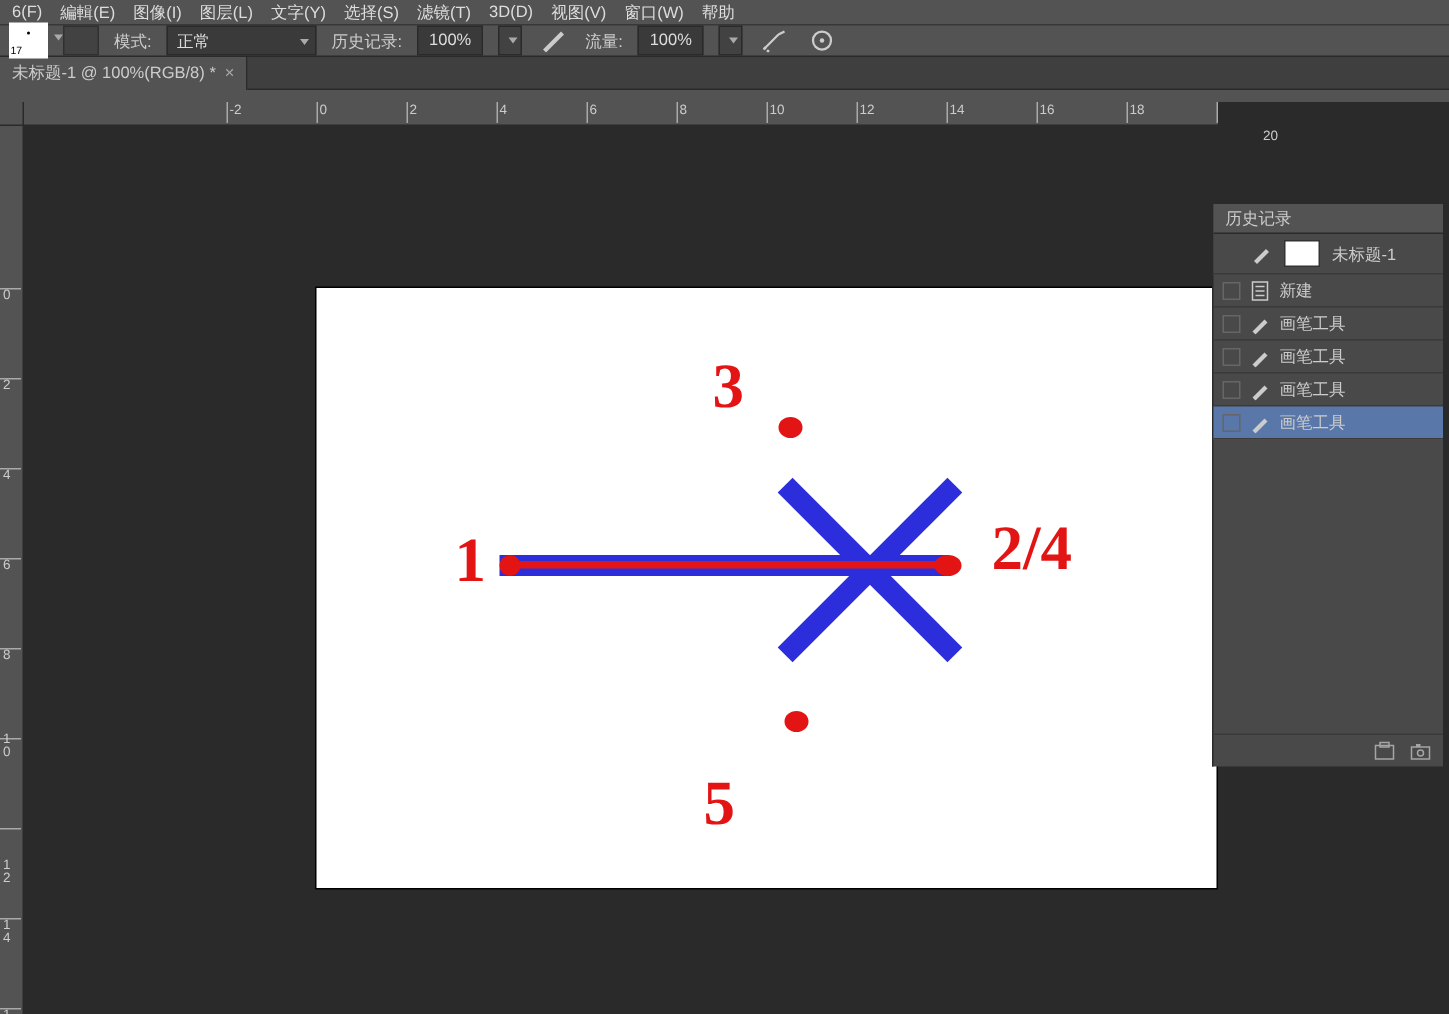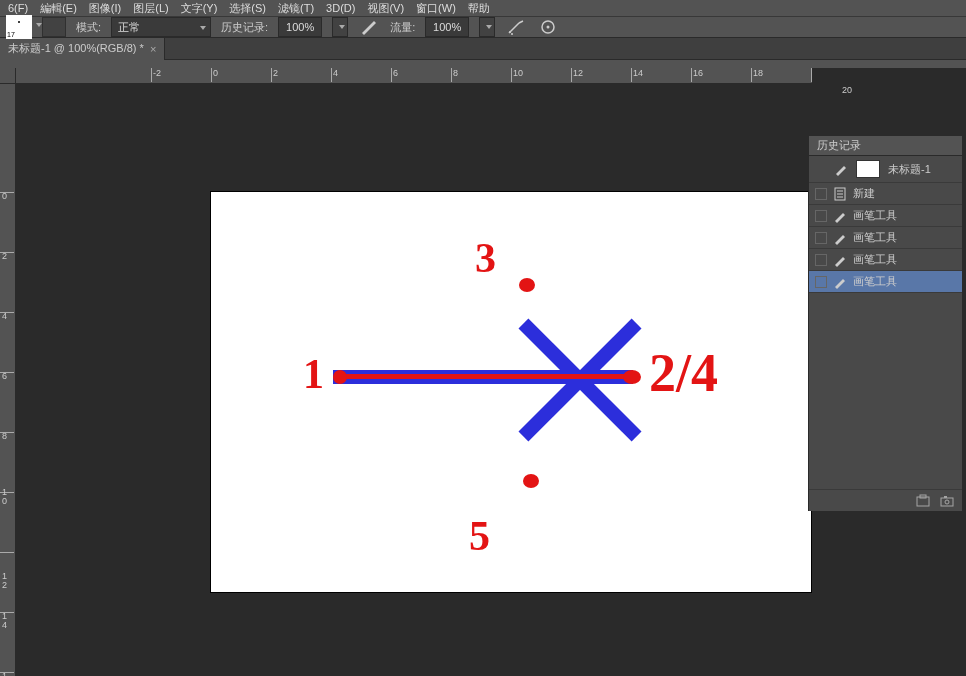--- a/index.html
+++ b/index.html
@@ -185,21 +185,21 @@
 
       <div class="red-line" style="left:128px;top:182px;width:298px"></div>
 
       <div class="red-dot" style="left:122px;top:178px;width:14px;height:14px"></div>
       <div class="red-dot" style="left:308px;top:86px;width:16px;height:14px"></div>
       <div class="red-dot" style="left:412px;top:178px;width:18px;height:14px"></div>
       <div class="red-dot" style="left:312px;top:282px;width:16px;height:14px"></div>
 
       <span class="hand-label" style="left:92px;top:158px">1</span>
       <span class="hand-label" style="left:264px;top:42px">3</span>
-      <span class="hand-label" style="left:438px;top:150px;font-size:54px">2/4</span>
+      <span class="hand-label" style="left:450px;top:150px;font-size:42px">2/4</span>
       <span class="hand-label" style="left:258px;top:320px">5</span>
     </div>
   </div>
 
   <div class="history-panel">
     <div class="panel-tab">历史记录</div>
     <div class="hist-header">
       <span class="hist-icon">
         <svg width="14" height="14">
             <path d="M2 12 L10 4 L12 6 L4 14 Z" fill="#ccc"></path>

